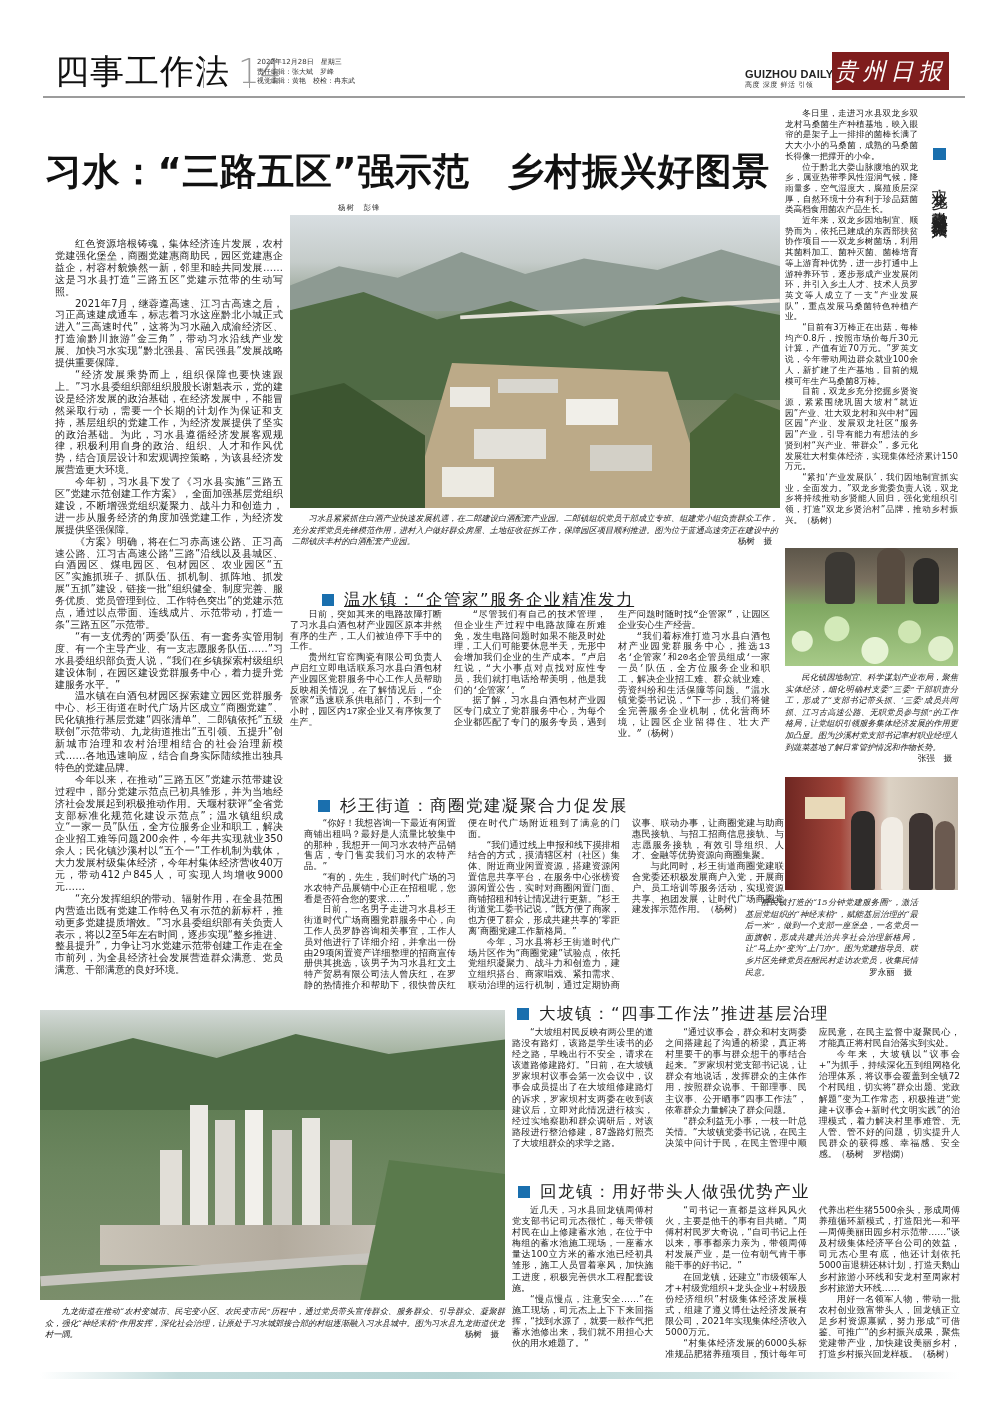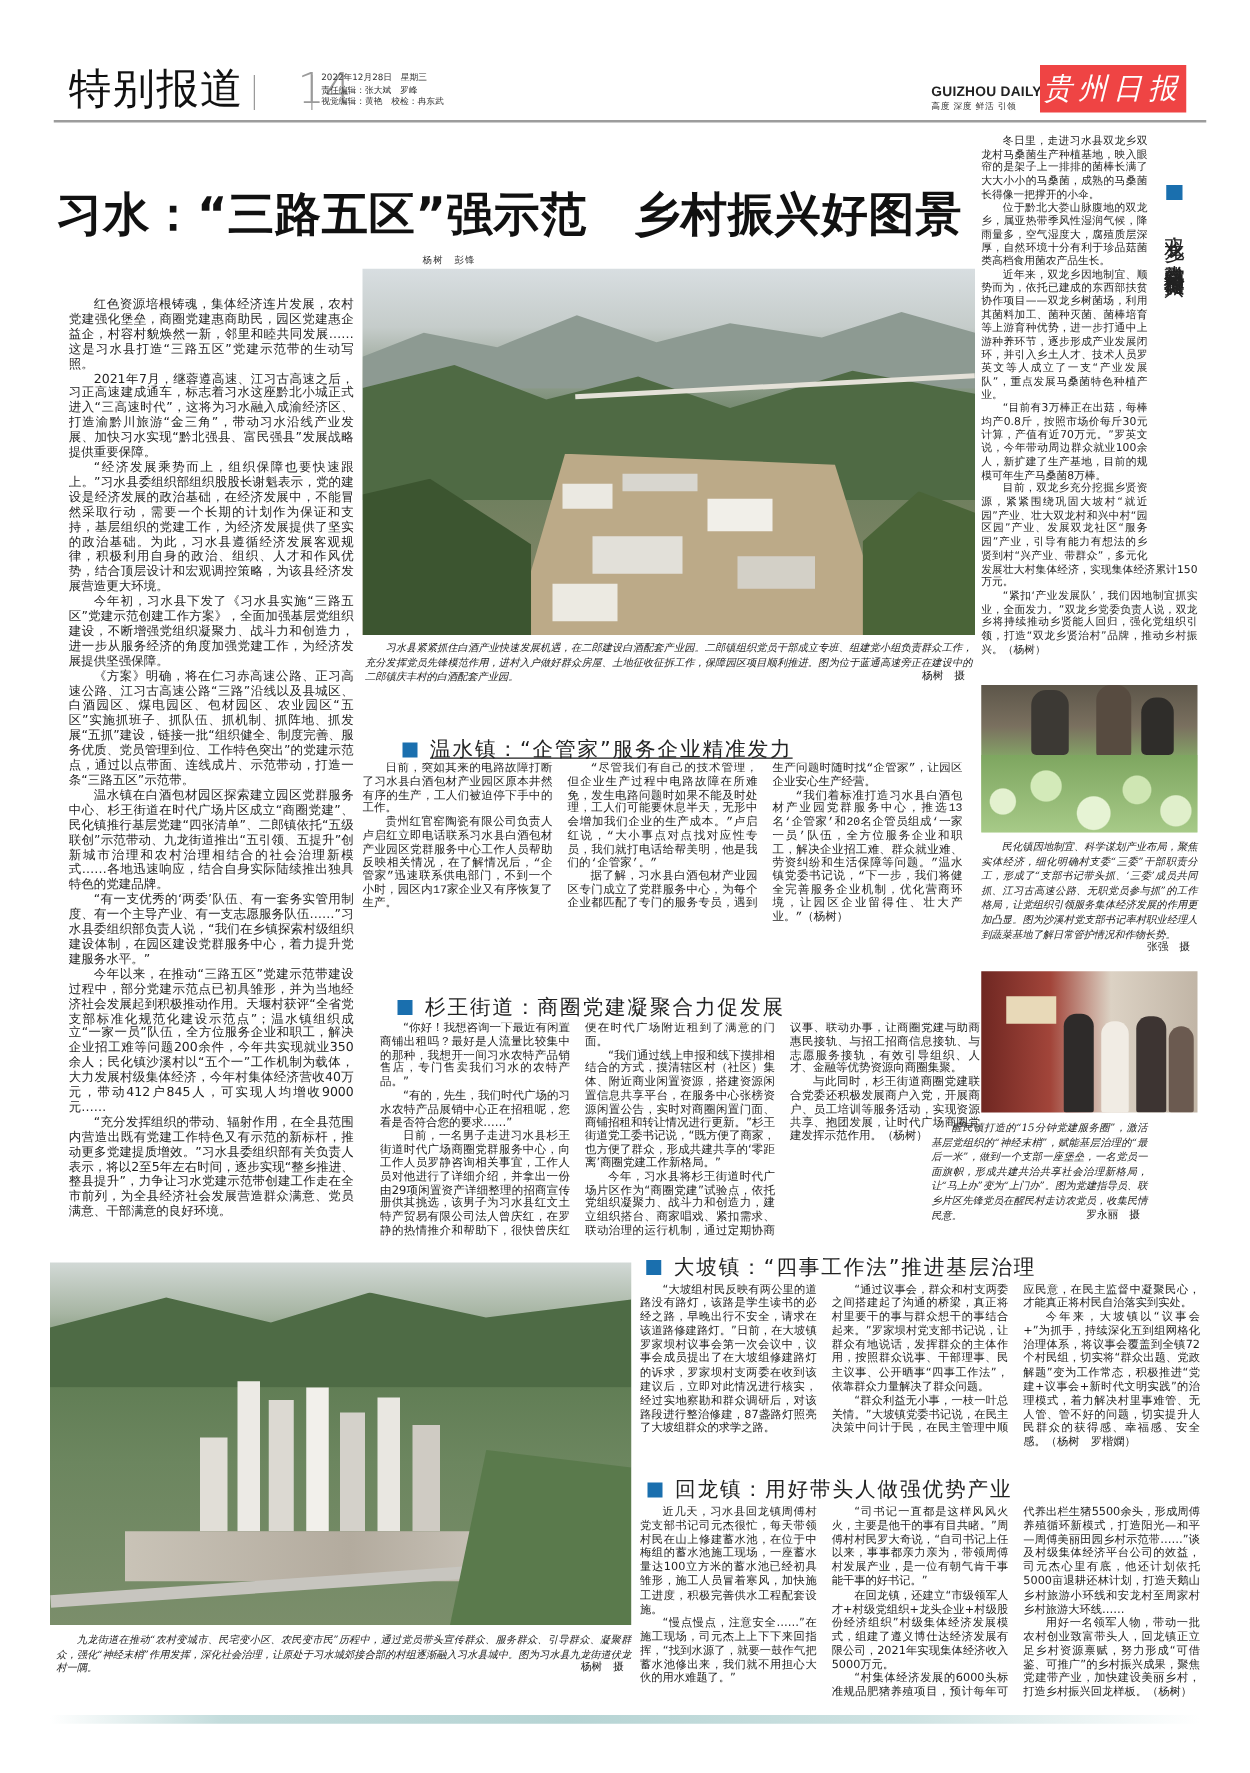--- a/index.html
+++ b/index.html
@@ -62,45 +62,45 @@
              background:linear-gradient(90deg, #6f2722 0%, #a2453a 32%, #dcd2c4 60%, #c1b5a6 100%); }
   .ph-city { left:40px; top:1010px; width:465px; height:290px;
              background:linear-gradient(#d2d9d6 0%, #a7b5a3 14%, #5f7c53 30%, #6c865f 55%, #7b8e6b 100%); }
 
   .bottom-bar { left:40px; top:1372px; width:920px; height:7px;
                 background:linear-gradient(90deg, rgba(255,255,255,0) 0%, #c3dcdc 15%, #b6d4d4 45%, #cfe3e3 75%, rgba(255,255,255,0) 100%); }
 </style>
 </head>
 <body>
 
-<div class="abs sec-title">特别报道</div>
+<div class="abs sec-title">四事工作法</div>
 <div class="abs vrule" style="left:203px;top:60px;height:28px;"></div>
 <div class="abs page-num">14</div>
 <div class="abs vrule" style="left:249px;top:60px;height:28px;"></div>
 <div class="abs meta">
   <div>2022年12月28日　星期三</div>
   <div>责任编辑：张大斌　罗峰</div>
   <div>视觉编辑：黄艳　校检：冉东武</div>
 </div>
 <div class="abs paper-en">GUIZHOU DAILY</div>
 <div class="abs slogan">高度 深度 鲜活 引领</div>
-<div class="abs logo" style="background: #ef4444;">贵州日报</div>
+<div class="abs logo" style="background: #7f1d1d;">贵州日报</div>
 <div class="abs mast-line"></div>
 
 <div class="abs headline">习水：“三路五区”强示范　乡村振兴好图景</div>
 <div class="abs byline">杨树　彭锋</div>
 
 <div class="abs lead-col">
     <p>红色资源培根铸魂，集体经济连片发展，农村党建强化堡垒，商圈党建惠商助民，园区党建惠企益企，村容村貌焕然一新，邻里和睦共同发展……这是习水县打造“三路五区”党建示范带的生动写照。</p>
     <p>2021年7月，继蓉遵高速、江习古高速之后，习正高速建成通车，标志着习水这座黔北小城正式进入“三高速时代”，这将为习水融入成渝经济区、打造渝黔川旅游“金三角”，带动习水沿线产业发展、加快习水实现“黔北强县、富民强县”发展战略提供重要保障。</p>
     <p>“经济发展乘势而上，组织保障也要快速跟上。”习水县委组织部组织股股长谢魁表示，党的建设是经济发展的政治基础，在经济发展中，不能冒然采取行动，需要一个长期的计划作为保证和支持，基层组织的党建工作，为经济发展提供了坚实的政治基础。为此，习水县遵循经济发展客观规律，积极利用自身的政治、组织、人才和作风优势，结合顶层设计和宏观调控策略，为该县经济发展营造更大环境。</p>
     <p>今年初，习水县下发了《习水县实施“三路五区”党建示范创建工作方案》，全面加强基层党组织建设，不断增强党组织凝聚力、战斗力和创造力，进一步从服务经济的角度加强党建工作，为经济发展提供坚强保障。</p>
     <p>《方案》明确，将在仁习赤高速公路、正习高速公路、江习古高速公路“三路”沿线以及县城区、白酒园区、煤电园区、包材园区、农业园区“五区”实施抓班子、抓队伍、抓机制、抓阵地、抓发展“五抓”建设，链接一批“组织健全、制度完善、服务优质、党员管理到位、工作特色突出”的党建示范点，通过以点带面、连线成片、示范带动，打造一条“三路五区”示范带。</p>
+    <p>“有一支优秀的‘两委’队伍、有一套务实管用制度、有一个主导产业、有一支志愿服务队伍……”习水县委组织部负责人说，“我们在乡镇探索村级组织建设体制，在园区建设党群服务中心，着力提升党建服务水平。”</p>
     <p>温水镇在白酒包材园区探索建立园区党群服务中心、杉王街道在时代广场片区成立“商圈党建”、民化镇推行基层党建“四张清单”、二郎镇依托“五级联创”示范带动、九龙街道推出“五引领、五提升”创新城市治理和农村治理相结合的社会治理新模式……各地迅速响应，结合自身实际陆续推出独具特色的党建品牌。</p>
-    <p>“有一支优秀的‘两委’队伍、有一套务实管用制度、有一个主导产业、有一支志愿服务队伍……”习水县委组织部负责人说，“我们在乡镇探索村级组织建设体制，在园区建设党群服务中心，着力提升党建服务水平。”</p>
     <p>今年以来，在推动“三路五区”党建示范带建设过程中，部分党建示范点已初具雏形，并为当地经济社会发展起到积极推动作用。天堰村获评“全省党支部标准化规范化建设示范点”；温水镇组织成立“一家一员”队伍，全方位服务企业和职工，解决企业招工难等问题200余件，今年共实现就业350余人；民化镇沙溪村以“五个一”工作机制为载体，大力发展村级集体经济，今年村集体经济营收40万元，带动412户845人，可实现人均增收9000元……</p>
     <p>“充分发挥组织的带动、辐射作用，在全县范围内营造出既有党建工作特色又有示范的新标杆，推动更多党建提质增效。”习水县委组织部有关负责人表示，将以2至5年左右时间，逐步实现“整乡推进、整县提升”，力争让习水党建示范带创建工作走在全市前列，为全县经济社会发展营造群众满意、党员满意、干部满意的良好环境。</p>
   </div>
 
 <div class="abs photo ph-top">
   <div style="left:0;top:32px;width:490px;height:64px;background:#8d9a92;clip-path:polygon(0 60%,10% 30%,22% 48%,35% 8%,48% 42%,60% 18%,75% 36%,88% 4%,100% 30%,100% 100%,0 100%);"></div>
   <div style="left:0;top:70px;width:490px;height:115px;background:#4f6a44;clip-path:polygon(0 22%,15% 6%,30% 30%,45% 14%,60% 36%,80% 10%,100% 26%,100% 100%,0 100%);"></div>
   <div style="left:170px;top:92px;width:320px;height:4px;background:#e4e1d8;transform:rotate(-3deg);"></div>
   <div style="left:120px;top:148px;width:300px;height:145px;background:#bcaa88;clip-path:polygon(14% 0,86% 6%,100% 100%,0 100%);"></div>
   <div style="left:160px;top:172px;width:40px;height:20px;background:#ebe9e2;"></div>

